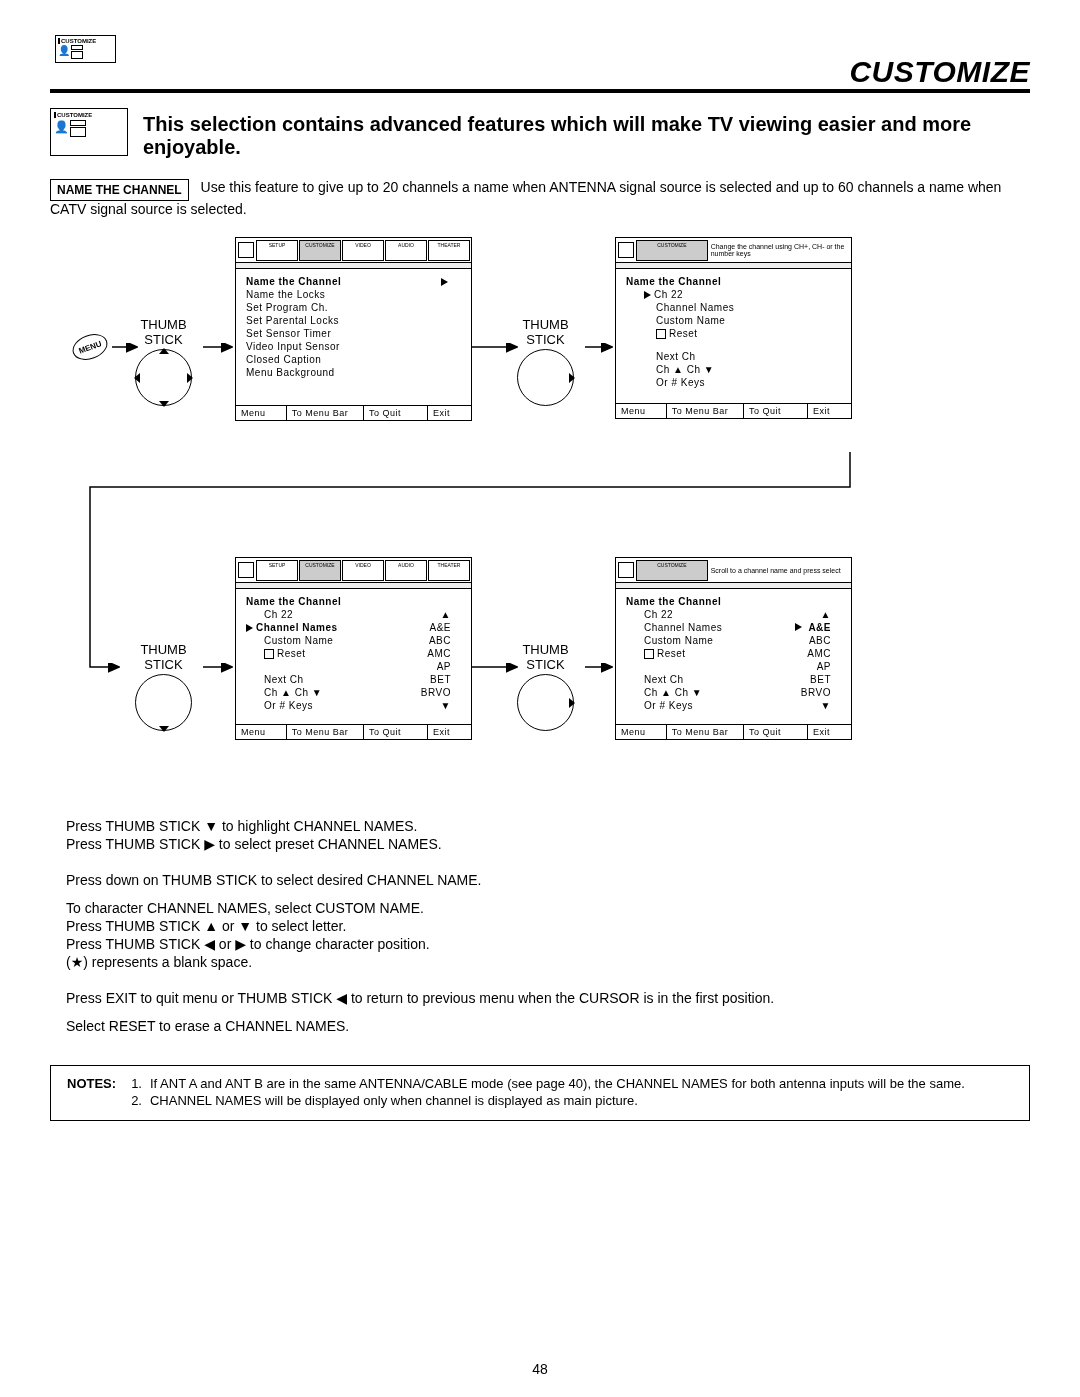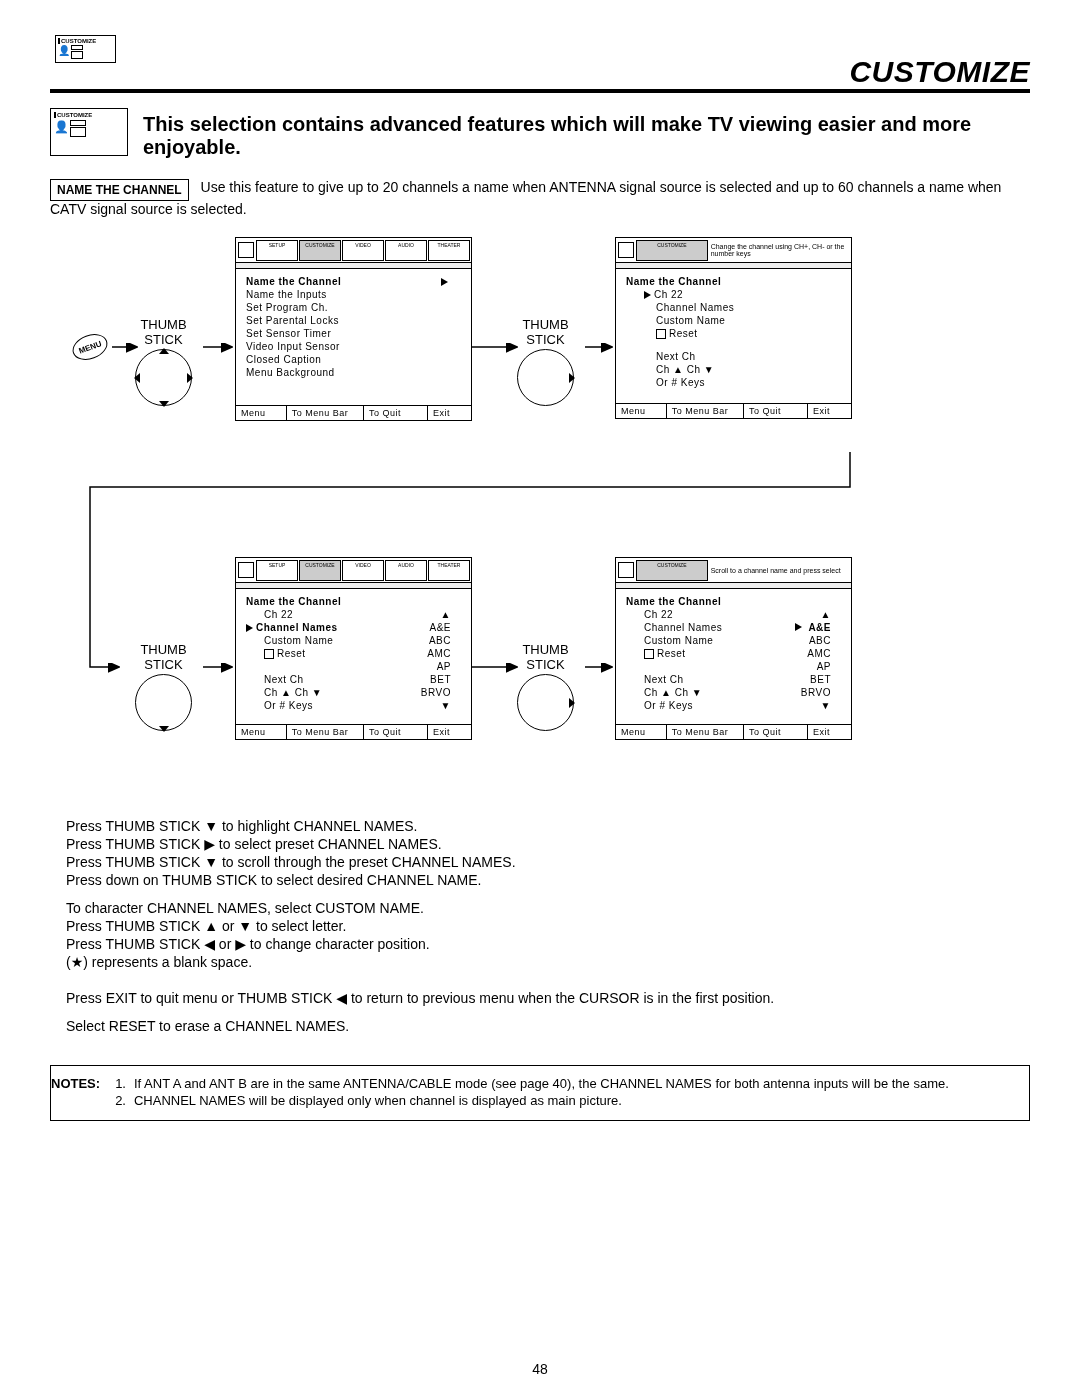--- a/index.html
+++ b/index.html
@@ -193,21 +193,21 @@
   }
   .screen-footer > div:last-child { border-right: none; flex: 0.5;}
   .instructions {
     font-size: 14px;
     line-height: 18px;
     margin-top: 10px;
   }
   .instructions p { margin: 10px 16px; }
   .notes-box {
     border: 1.5px solid #000;
-    padding: 10px 0;
+    padding: 10px 16px;
     font-size: 13px;
     margin-top: 30px;
   }
   .notes-list { display: flex; gap: 15px;}
   .notes-list > div:first-child { font-weight: bold; }
   .notes-content > div { display: flex; gap: 8px; margin-bottom: 2px;}
   .page-num {
     position: absolute;
     bottom: 20px;
     left: 0; right: 0;
@@ -305,21 +305,21 @@
         <div class="tab-item">VIDEO</div>
         <div class="tab-item">AUDIO</div>
         <div class="tab-item">THEATER</div>
       </div>
       <div style="height:5px;border-bottom:1px solid #000;background:#eee;"></div>
       <div class="screen-body">
         <div class="row">
             <span class="hl c1">Name the Channel</span>
             <span class="c2"><span class="arrow-ptr"></span></span>
           </div>
-        <div>Name the Inputs</div>
+        <div>Name the Locks</div>
         <div>Set Program Ch.</div>
         <div>Set Parental Locks</div>
         <div>Set Sensor Timer</div>
         <div>Video Input Sensor</div>
         <div>Closed Caption</div>
         <div>Menu Background</div>
         <div style="height:20px;"></div>
       </div>
       <div class="screen-footer">
         <div style="flex:0.6">Menu</div>
@@ -484,21 +484,21 @@
         <div>Exit</div>
       </div>
     </div>
 
   </div>
 
   <div class="instructions">
     <p>
       <span>Press THUMB STICK  ▼ to highlight CHANNEL NAMES.</span><br>
       <span>Press THUMB STICK ▶ to select preset CHANNEL NAMES.</span><br>
-      <span>Press THUMB STICK ▼ to scroll through the preset CHANNEL NAMES.</span><br>
+      <br>
       <span>Press down on THUMB STICK to select desired CHANNEL NAME.</span>
     </p>
     <p>
       <span>To character CHANNEL NAMES, select CUSTOM NAME.</span><br>
       <span>Press THUMB STICK ▲ or ▼ to select letter.</span><br>
       <span>Press THUMB STICK ◀ or ▶ to change character position.</span><br>
       <span>(★) represents a blank space.</span><br>
       <br>
       <span>Press EXIT to quit menu or THUMB STICK ◀ to return to previous menu when the CURSOR is in the first position.</span>
     </p>

